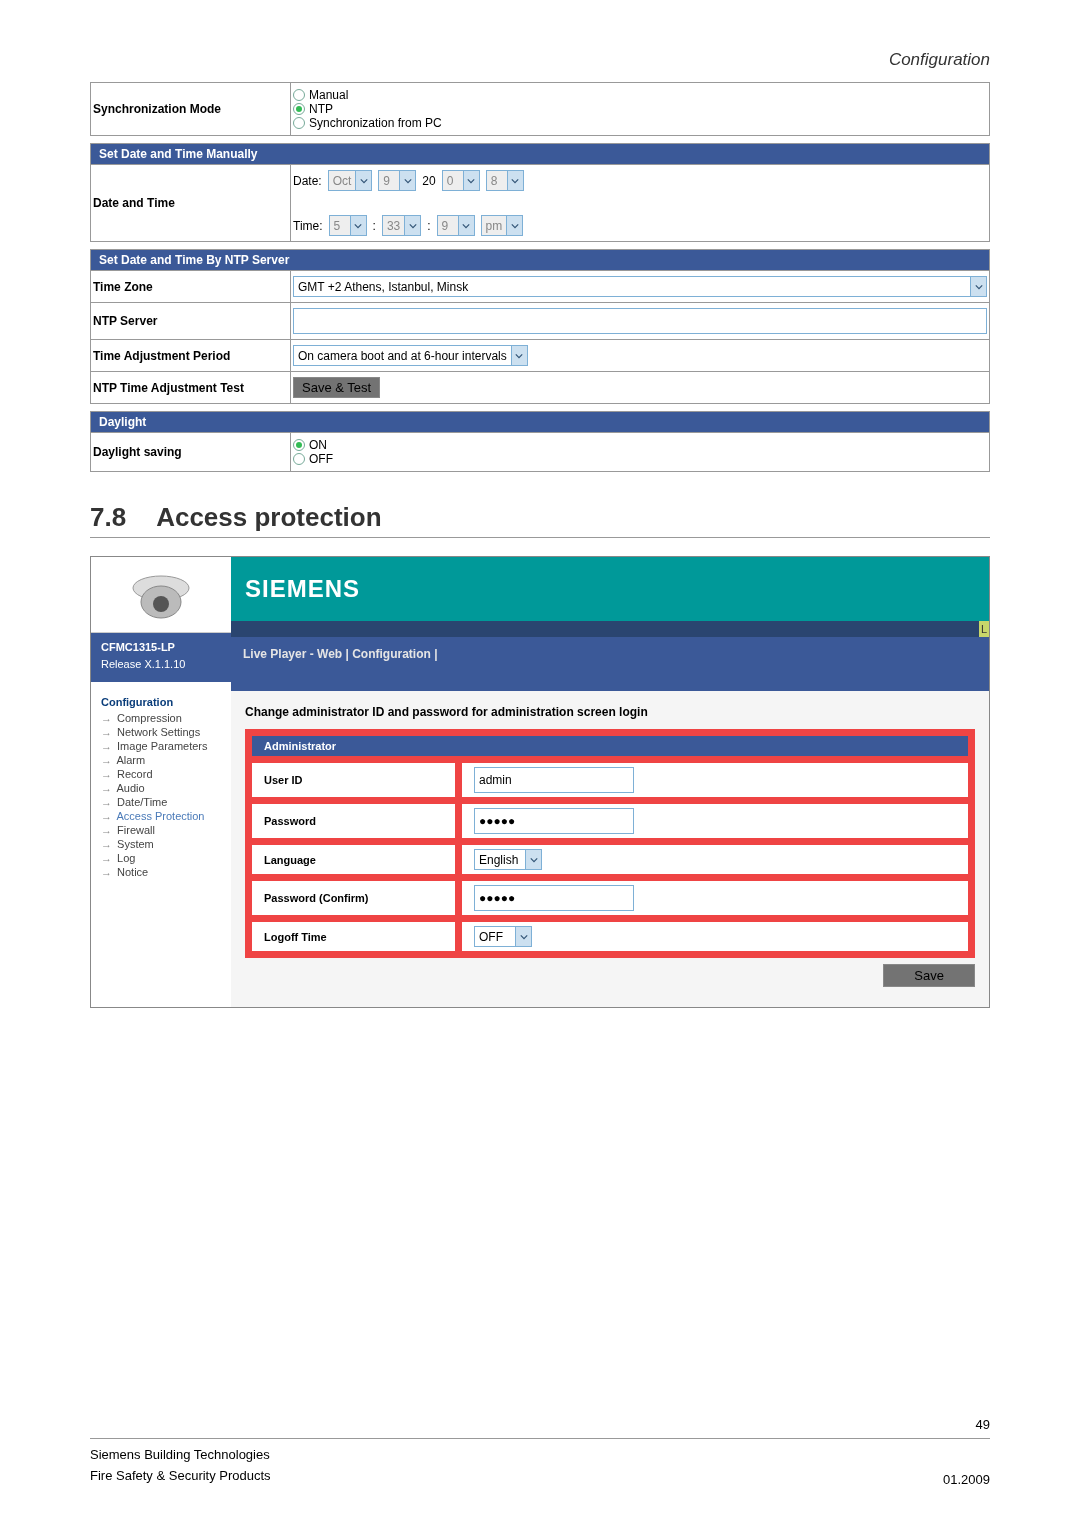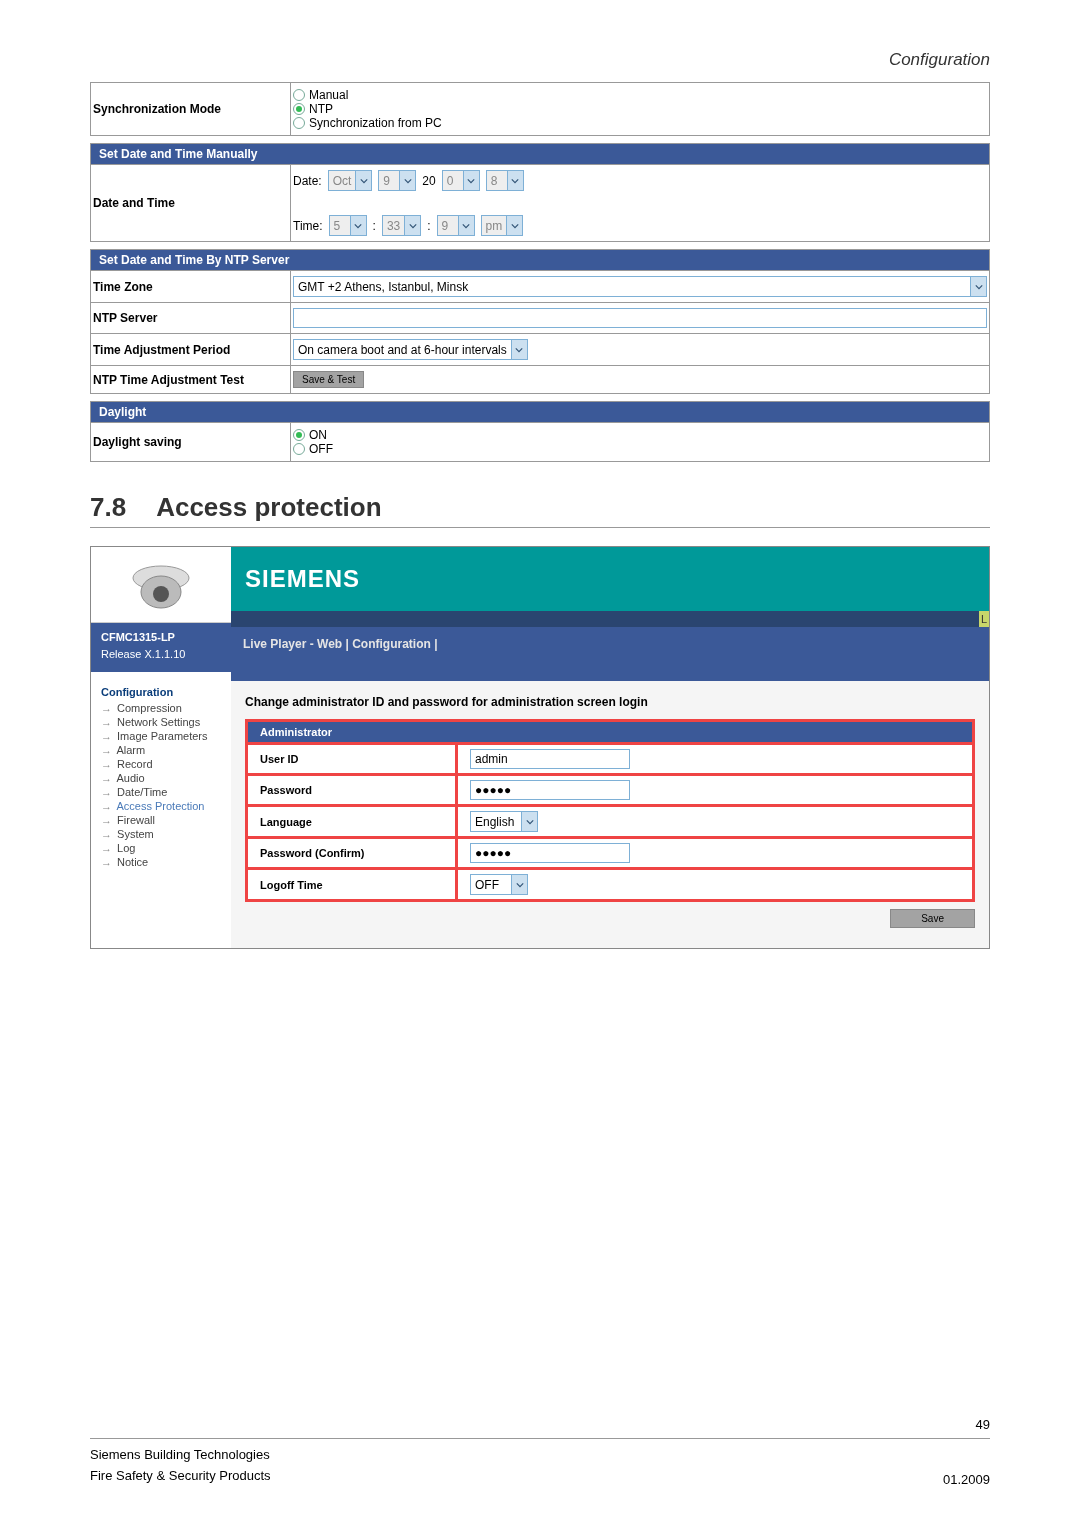--- a/index.html
+++ b/index.html
@@ -14,22 +14,22 @@
   
   .radio-item { display: flex; align-items: center; gap: 4px; font-size: 12px; }
   .radio-circle { width: 12px; height: 12px; border: 1px solid #7a9; border-radius: 50%; display: inline-flex; align-items: center; justify-content: center; }
   .radio-circle.on::after { content: ""; width: 6px; height: 6px; background: #3b5; border-radius: 50%; display: block; }
   
   .sel { display: inline-flex; align-items: center; border: 1px solid #7eb0d6; background: #fff; height: 21px; font-size: 12px; }
   .sel.disabled { background: #eee; color: #888; }
   .sel .val { padding: 0 4px; min-width: 20px; }
   .sel .arr { width: 16px; height: 100%; background: #cce0f0; display: flex; align-items: center; justify-content: center; border-left: 1px solid #7eb0d6; }
   .sel .arr svg { width: 8px; height: 8px; }
-  .txt-input { border: 1px solid #7eb0d6; height: 20px; font-size: 12px; padding: 0 4px; background: #fff; }
-  .btn { border: 1px solid #888; background: #a3a3a3; padding: 2px 8px; font-size: 10px; display: inline-block; }
+  .txt-input { border: 1px solid #7eb0d6; height: 26px; font-size: 12px; padding: 0 4px; background: #fff; }
+  .btn { border: 1px solid #888; background: #737373; padding: 2px 8px; font-size: 13px; display: inline-block; }
   .btn-save { padding: 3px 30px; }
   
   .spacer { height: 8px; border: none !important; }
   
   .section-num { margin-top: 30px; }
   .sec-hdr { display: flex; gap: 30px; font-size: 26px; font-weight: bold; color: #333; border-bottom: 1px solid #999; padding-bottom: 4px; margin-bottom: 18px; }
   
   .app-frame { border: 1px solid #888; background: #f5f5f5; }
   .app-top { display: flex; }
   .app-left { width: 140px; background: #fff; }
@@ -44,21 +44,21 @@
   
   .app-right { flex: 1; }
   .brand-bar { background: #009999; color: #fff; font-weight: bold; font-size: 24px; padding: 18px 14px; letter-spacing: 1px; }
   .dark-strip { background: #2a4570; height: 16px; position: relative; }
   .dark-strip .lcut { position: absolute; right: 0; top: 0; bottom: 0; width: 10px; background: #c8d66a; color: #333; text-align: center; font-size: 11px; line-height: 16px; }
   .crumb-bar { background: #3b5998; color: #e5e5e5; font-size: 12px; font-weight: bold; padding: 10px 12px 30px 12px; }
   .main-area { background: #f5f5f5; padding: 14px 14px 20px 14px; }
   .desc { font-size: 12px; font-weight: bold; margin-bottom: 10px; }
   
   .inner-table { width: 100%; border-collapse: collapse; }
-  .inner-table td { border: 3px solid #ef4444; padding: 4px 12px; font-size: 11px; background: #fff; }
+  .inner-table td { border: 7px solid #ef4444; padding: 4px 12px; font-size: 11px; background: #fff; }
   .inner-table .lbl { width: 210px; font-weight: bold; }
   .inner-table .ihdr td { background: #3b5998; color: #fff; font-weight: bold; }
   
   .save-row { text-align: right; margin-top: 6px; }
   
   .footer { position: absolute; bottom: 40px; left: 90px; right: 90px; border-top: 1px solid #999; padding-top: 6px; display: flex; justify-content: space-between; font-size: 13px; }
   .footer .fleft { line-height: 1.6; }
   .footer .pnum { position: absolute; right: 0; top: -22px; font-size: 13px; }
 </style>
 </head>

